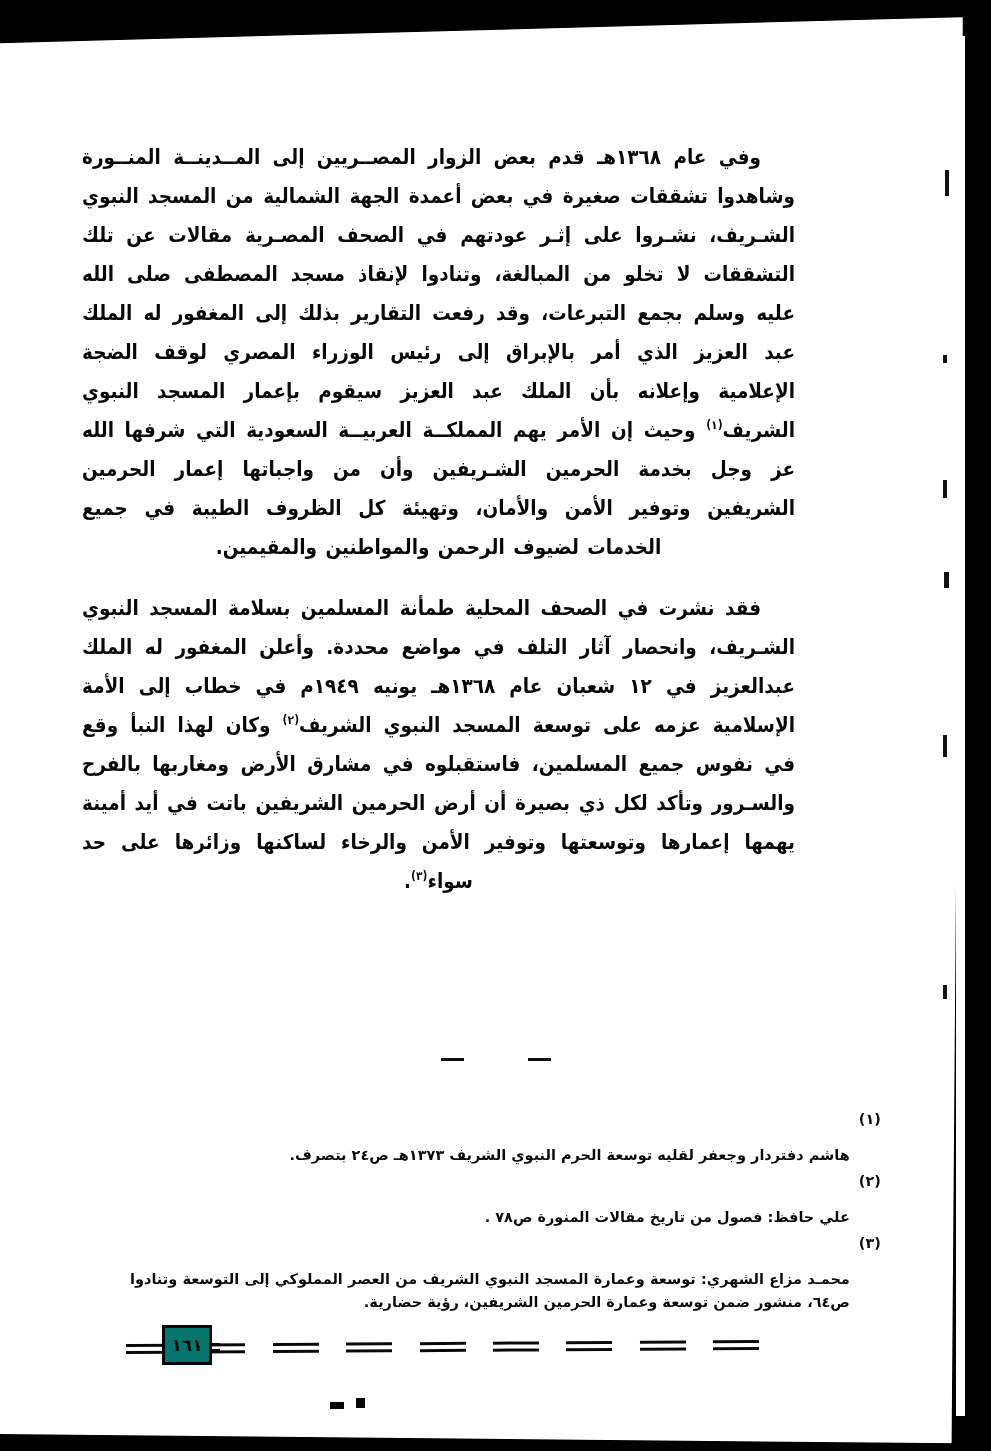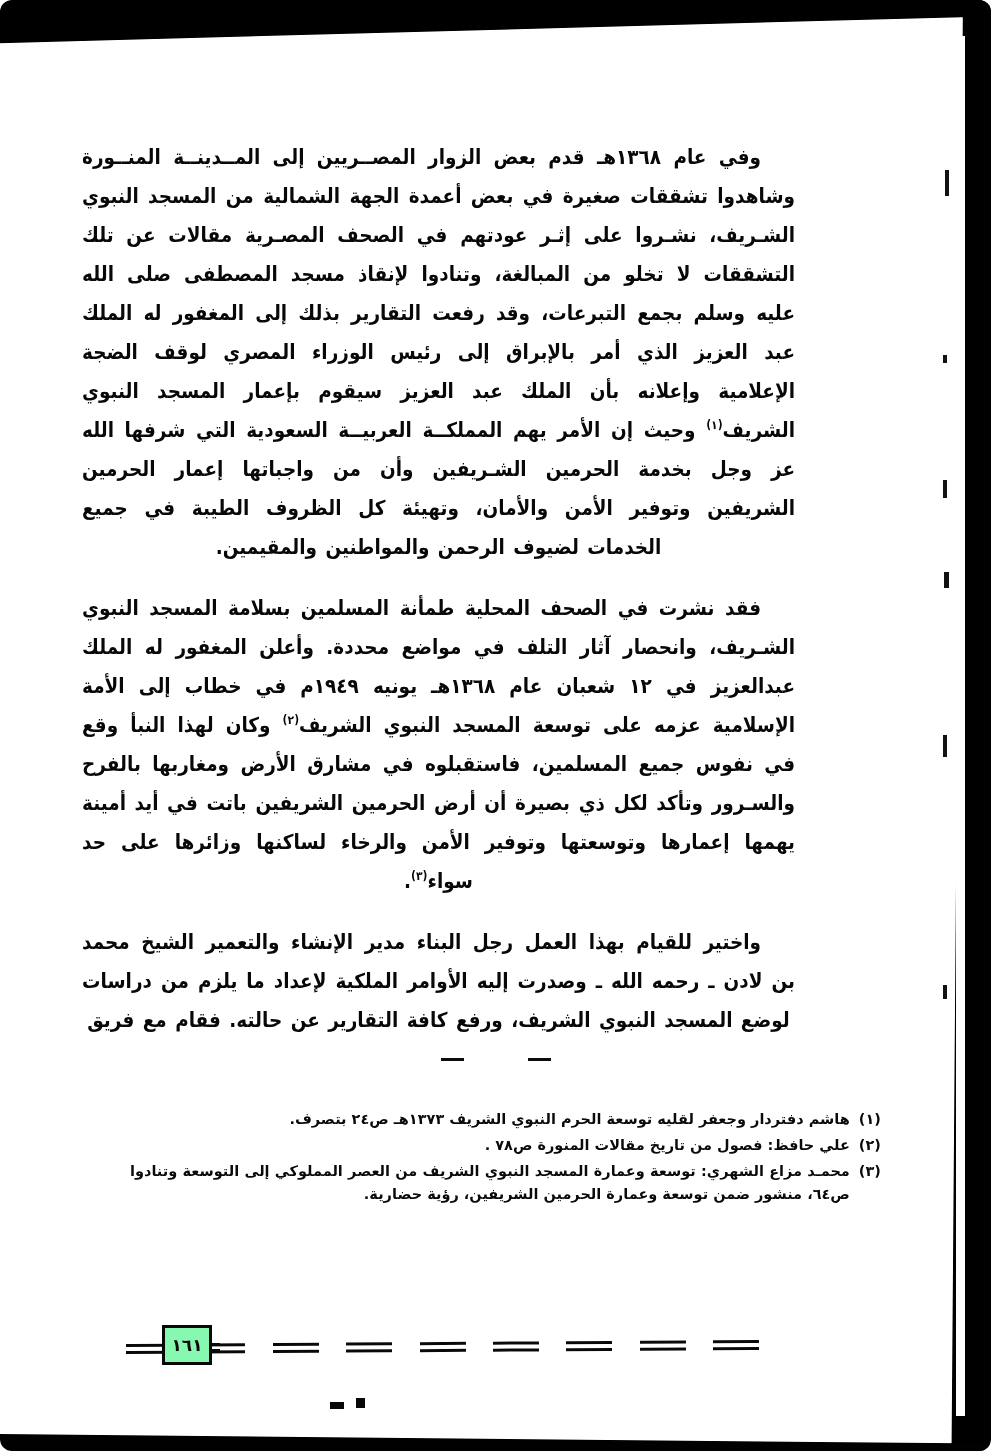--- a/index.html
+++ b/index.html
@@ -9,21 +9,20 @@
   }
 
   .page {
     position: relative;
     width: 991px;
     height: 1451px;
     background: #ffffff;
     overflow: hidden;
     font-family: "DejaVu Sans", "Liberation Sans", sans-serif;
     filter: contrast(1.08);
-    border-radius: 12px;
   }
 
   
   .scan-edge-top {
     position: absolute;
     top: -14px; left: -30px;
     width: 1080px; height: 58px;
     background: #060606;
     transform: rotate(-1.55deg);
     transform-origin: left top;
@@ -142,20 +141,21 @@
     color: #131313;
     font-weight: 700;
   }
   .fn-marker {
     flex: 0 0 auto;
     white-space: nowrap;
   }
   .fn-text {
     flex: 1 1 auto;
     text-align: justify;
+    margin-top: 36px;
   }
 
   
   .bottom-rule {
     position: absolute;
     bottom: 96px;
     right: 232px;
     left: 126px;
     display: flex;
     justify-content: space-between;
@@ -187,21 +187,21 @@
     width: 44px;
     height: 34px;
     border: 3px solid #111111;
     display: flex;
     align-items: center;
     justify-content: center;
     font-size: 17px;
     font-weight: 700;
     color: #111111;
     z-index: 4;
-    background: #86efac;
+    background: #0f766e;
   }
   .page-number-eq {
     position: absolute;
     bottom: 98px;
     left: 206px;
     width: 14px;
     height: 10px;
     z-index: 4;
   }
   .page-number-eq i {
@@ -235,21 +235,20 @@
   <div class="scan-speck" style="top:1398px; left:356px; width:9px; height:10px;"></div>
 
   <div class="content">
 
     <div class="body-block">
 
       <p class="para"><span>وفي عام ١٣٦٨هـ قدم بعض الزوار المصــريين إلى المــدينــة المنــورة وشاهدوا تشققات صغيرة في بعض أعمدة الجهة الشمالية من المسجد النبوي الشـريف، نشـروا على إثـر عودتهم في الصحف المصـرية مقالات عن تلك التشققات لا تخلو من المبالغة، وتنادوا لإنقاذ مسجد المصطفى صلى الله عليه وسلم بجمع التبرعات، وقد رفعت التقارير بذلك إلى المغفور له الملك عبد العزيز الذي أمر بالإبراق إلى رئيس الوزراء المصري لوقف الضجة الإعلامية وإعلانه بأن الملك عبد العزيز سيقوم بإعمار المسجد النبوي الشريف</span><sup class="fn">(١)</sup><span> وحيث إن الأمر يهم المملكــة العربيــة السعودية التي شرفها الله عز وجل بخدمة الحرمين الشـريفين وأن من واجباتها إعمار الحرمين الشريفين وتوفير الأمن والأمان، وتهيئة كل الظروف الطيبة في جميع الخدمات لضيوف الرحمن والمواطنين والمقيمين.</span></p>
 
       <p class="para"><span>فقد نشرت في الصحف المحلية طمأنة المسلمين بسلامة المسجد النبوي الشـريف، وانحصار آثار التلف في مواضع محددة. وأعلن المغفور له الملك عبدالعزيز في ١٢ شعبان عام ١٣٦٨هـ يونيه ١٩٤٩م في خطاب إلى الأمة الإسلامية عزمه على توسعة المسجد النبوي الشريف</span><sup class="fn">(٢)</sup><span> وكان لهذا النبأ وقع في نفوس جميع المسلمين، فاستقبلوه في مشارق الأرض ومغاربها بالفرح والسـرور وتأكد لكل ذي بصيرة أن أرض الحرمين الشريفين باتت في أيد أمينة يهمها إعمارها وتوسعتها وتوفير الأمن والرخاء لساكنها وزائرها على حد سواء</span><sup class="fn">(٣)</sup><span>.</span></p>
 
-      <p class="para"><span>واختير للقيام بهذا العمل رجل البناء مدير الإنشاء والتعمير الشيخ محمد بن لادن ـ رحمه الله ـ وصدرت إليه الأوامر الملكية لإعداد ما يلزم من دراسات لوضع المسجد النبوي الشريف، ورفع كافة التقارير عن حالته. فقام مع فريق</span></p>
 
     </div>
 
     <div class="mid-sep">
       <span></span>
       <span></span>
     </div>
 
     <div class="footnotes">
 

